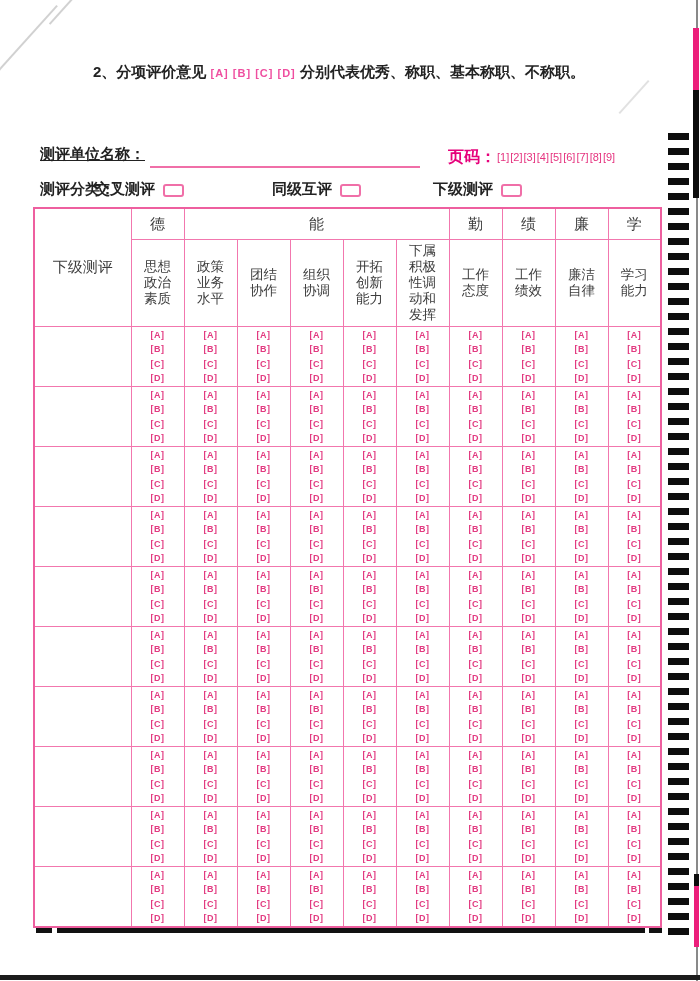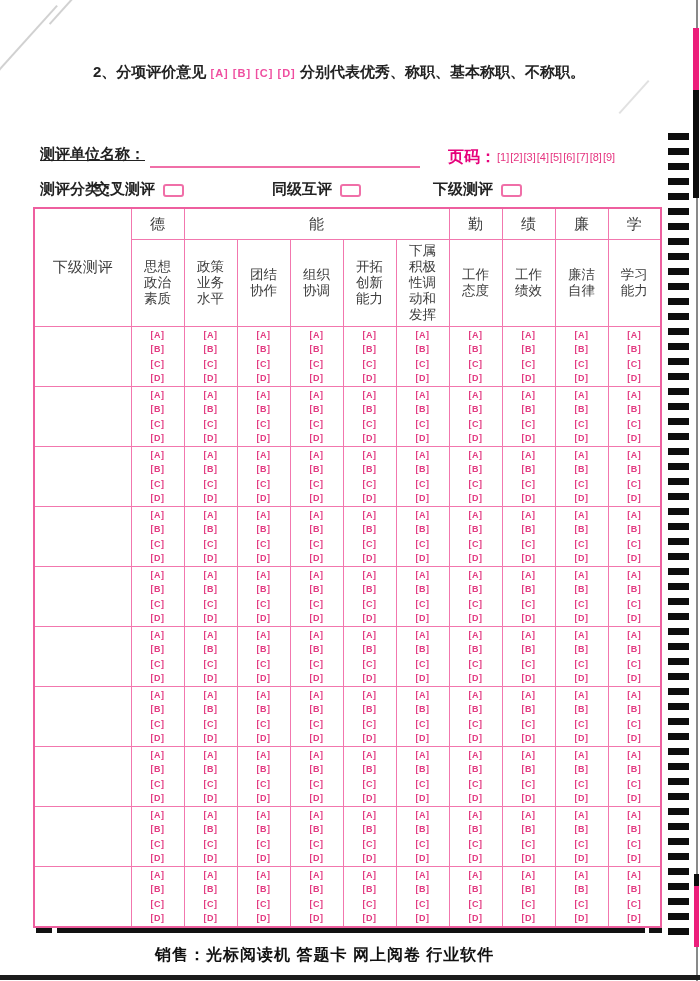--- a/index.html
+++ b/index.html
@@ -813,16 +813,15 @@
     </div>
   <div class="edge-thin"></div>
   <div class="bar-magenta-top"></div>
   <div class="bar-black-top"></div>
   <div class="bar-black-bot"></div>
   <div class="bar-magenta-bot"></div>
 
   <div class="bline-l"></div>
   <div class="bline-m"></div>
   <div class="bline-r"></div>
-  <div class="footer">销售：光标阅读机  答题卡  网上阅卷  行业软件</div>
   <div class="bottom-edge"></div>
 
 </div>
 
 </body></html>

